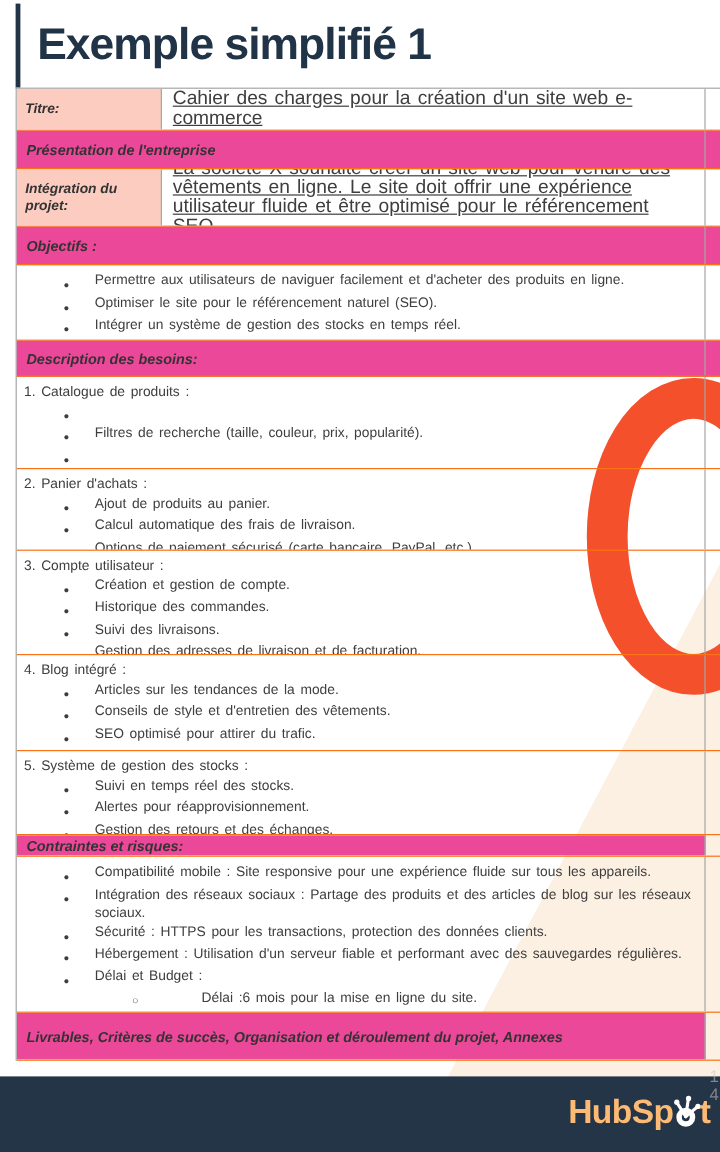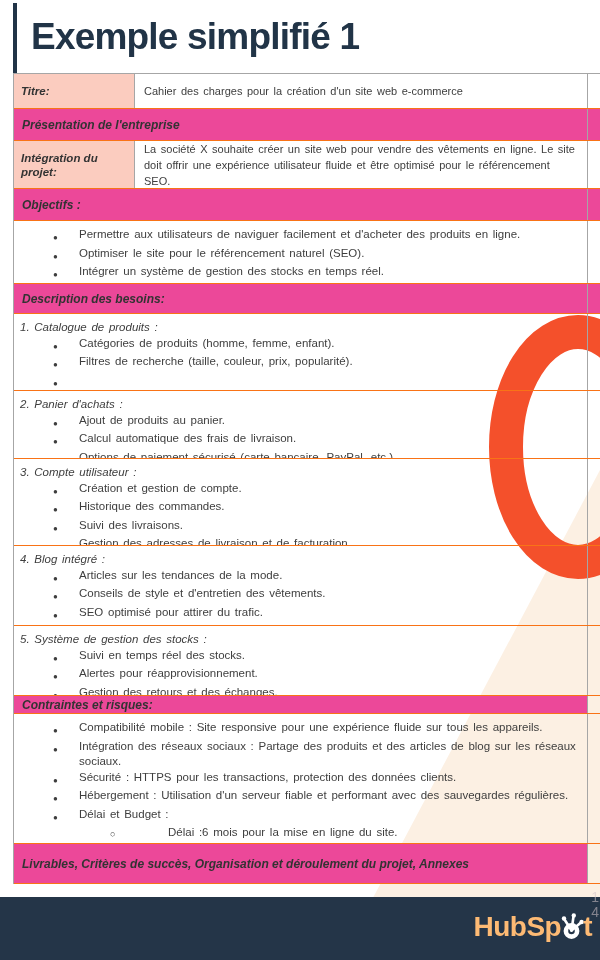--- a/index.html
+++ b/index.html
@@ -14,27 +14,27 @@
        border-right:none;border-bottom:none;box-sizing:border-box;}
   .row{position:relative;display:flex;box-sizing:border-box;border-bottom:1px solid #f97316;
        overflow:hidden;}
   .main{width:574px;border-right:1px solid #a6a6a6;box-sizing:border-box;position:relative;
         display:flex;}
   .sliver{flex:1;}
   .pinkbg{background:#ec4899;}
   .row .label{width:121px;border-right:1px solid #a6a6a6;box-sizing:border-box;
         background:#fbccbf;display:flex;align-items:center;padding-left:7px;
         font-size:11.5px;font-weight:bold;font-style:italic;color:#333;line-height:14px;}
-  .row .value{flex:1;display:flex;align-items:center;padding:3px 9px;font-size:11px;
-        color:#3e3e3e;line-height:16px;word-spacing:1.5px;}
+  .row .value{flex:1;display:flex;align-items:center;padding:3px 9px;font-size:16px;
+        color:#3e3e3e;line-height:16px;word-spacing:1.5px;text-decoration:underline;}
   .hdrtext{display:flex;align-items:center;padding-left:8px;font-size:12px;font-weight:bold;
         font-style:italic;color:#333;width:100%;}
   .listcol{display:block;width:574px;border-right:1px solid #a6a6a6;box-sizing:border-box;
         padding-top:6px;font-size:11.5px;color:#3e3e3e;line-height:15.5px;word-spacing:1.5px;}
-  .lhead{padding-left:6px;font-style:italic;}
+  .lhead{padding-left:6px;}
   .li{display:flex;}
   .li .mk{flex:0 0 auto;font-size:8px;padding-top:3px;color:#3e3e3e;text-align:left;}
   .lvl1{padding-left:39px;} .lvl1 .mk{width:26px;}
   .lvl2{padding-left:96px;} .lvl2 .mk{width:58px;font-size:9px;padding-top:2px;}
   .li .tx{flex:1;padding-right:10px;}
   
   .footer{position:absolute;left:0;top:897px;width:600px;height:63px;background:#243548;}
   .logo{position:absolute;right:8px;top:14px;display:flex;align-items:flex-end;color:#fdba74;
         font-size:28px;font-weight:bold;letter-spacing:-0.5px;line-height:28px;}
   .logo .sprk{margin:0 -1px 1px -1px;}
@@ -110,21 +110,20 @@
         <div class="main">
           <span class="hdrtext">Description des besoins:</span>
         </div>
         <div class="sliver"></div>
       </div>
       <div class="row" style="height: 77px;">
         <div class="listcol">
           <div class="lhead">1. Catalogue  de produits :</div>
           <div class="li lvl1">
             <span class="mk">●</span>
-            <span class="tx">Catégories de produits (homme, femme, enfant).</span>
           </div>
           <div class="li lvl1">
             <span class="mk">●</span>
             <span class="tx">Filtres de recherche (taille, couleur, prix, popularité).</span>
           </div>
           <div class="li lvl1">
             <span class="mk">●</span>
           </div>
         </div>
         <div class="sliver"></div>

